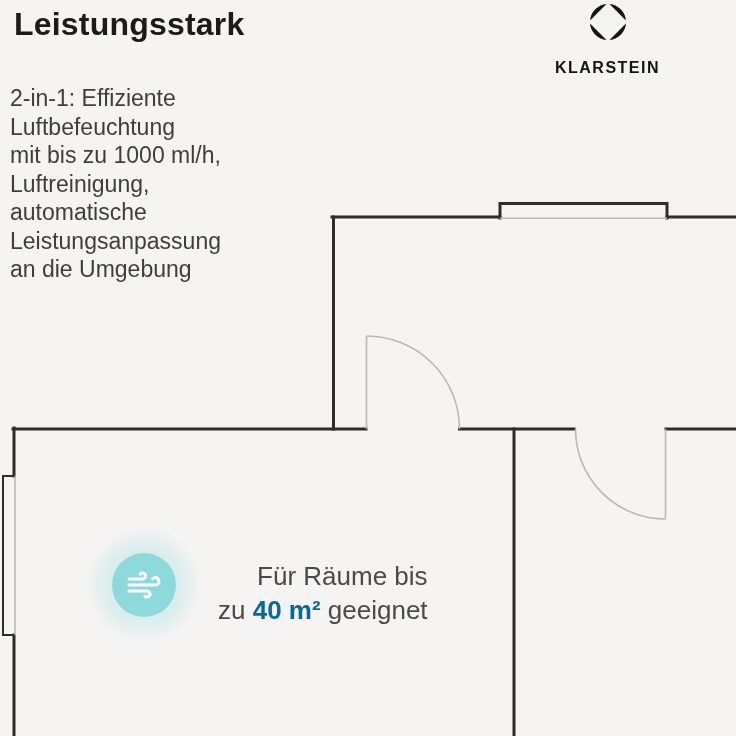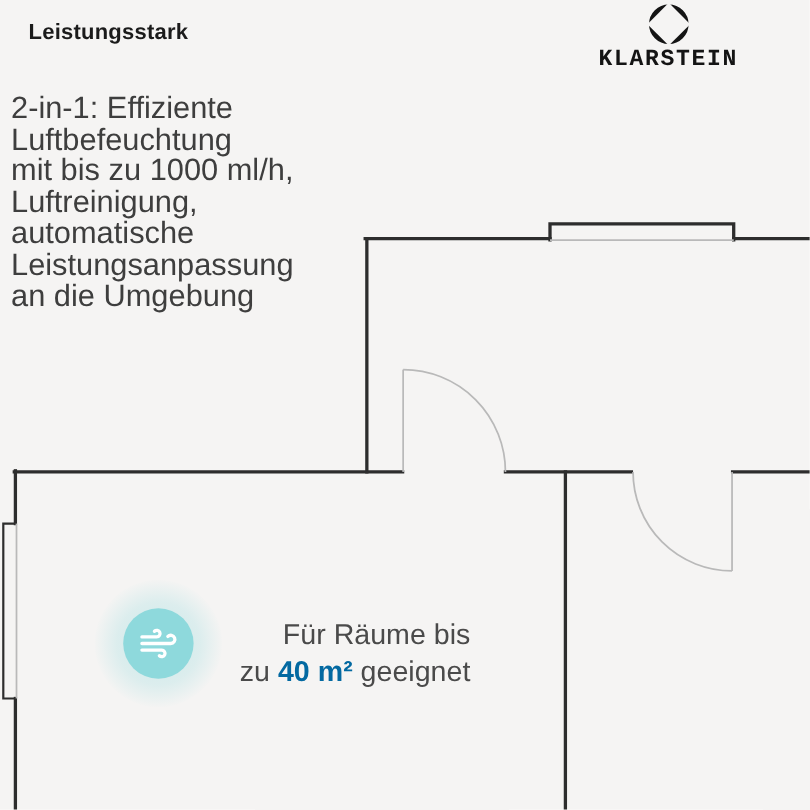--- a/index.html
+++ b/index.html
@@ -4,33 +4,33 @@
 <style>
   html,body{margin:0;padding:0;}
   .canvas{
     position:relative;width:736px;height:736px;overflow:hidden;
     background:#f5f4f3;
     font-family:"Liberation Sans",sans-serif;
     -webkit-font-smoothing:antialiased;
   }
   
   .headline{
-    position:absolute;left:10px;top:2px;margin:16px;
-    font-size:20px;font-weight:700;color:#1b1b1b;letter-spacing:.2px;
+    position:absolute;left:10px;top:2px;margin:4px;
+    font-size:32px;font-weight:700;color:#1b1b1b;letter-spacing:.2px;
   }
   .desc{
     position:absolute;left:10px;top:84px;margin:0;width:260px;
-    font-size:28px;line-height:28.5px;color:#3e3e3e;
+    font-size:23px;line-height:28.5px;color:#3e3e3e;
     white-space:pre-line;
   }
   
   .brand{position:absolute;left:540px;top:2px;width:135px;text-align:center;}
   .brand-logo{display:block;margin:0 auto;}
   .brand-name{
-    margin-top:1px;font-size:21px;font-weight:700;letter-spacing:1.5px;color:#141414;font-family:Liberation Mono, monospace;
+    margin-top:17px;font-size:16px;font-weight:700;letter-spacing:1.5px;color:#141414;
   }
   
   .floorplan-svg{position:absolute;left:0;top:0;}
   
   .halo{
     position:absolute;left:86px;top:527px;width:116px;height:116px;border-radius:50%;
     background:radial-gradient(circle,
       rgba(141,216,220,.40) 0%,
       rgba(141,216,220,.24) 46%,
       rgba(141,216,220,0) 72%);

